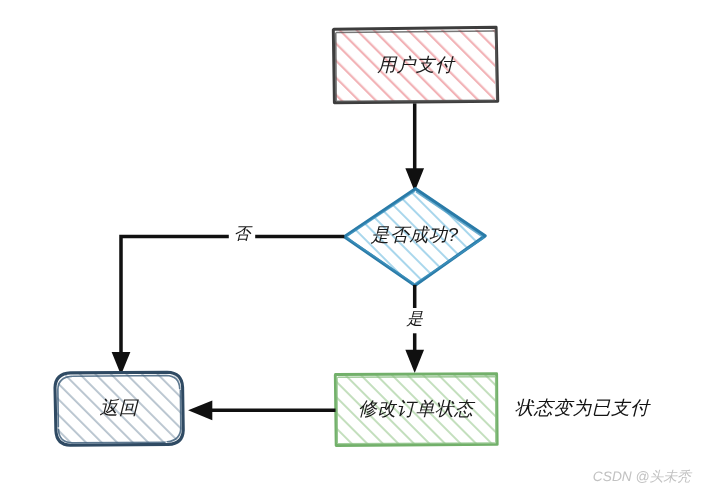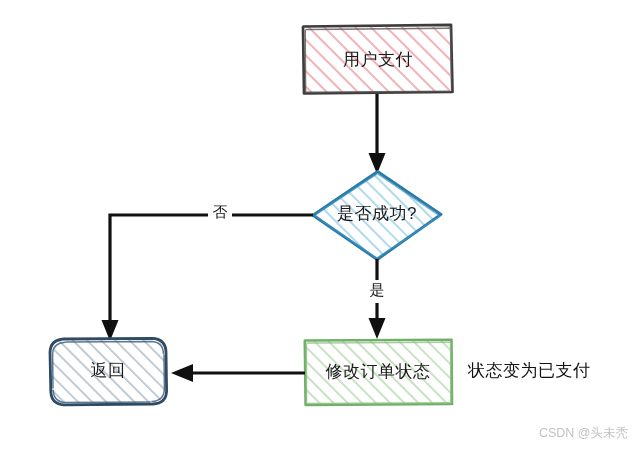--- a/index.html
+++ b/index.html
@@ -12,20 +12,21 @@
     height: 450px;
     font-family: "Liberation Sans", "DejaVu Sans", sans-serif;
     overflow: hidden;
     position: relative;
   }
   #canvas-root {
     position: relative;
     width: 640px;
     height: 450px;
     background: #ffffff;
+    font-style: italic;
   }
   svg#flow {
     position: absolute;
     left: 0;
     top: 0;
     width: 640px;
     height: 450px;
     display: block;
   }
   .node-label {

